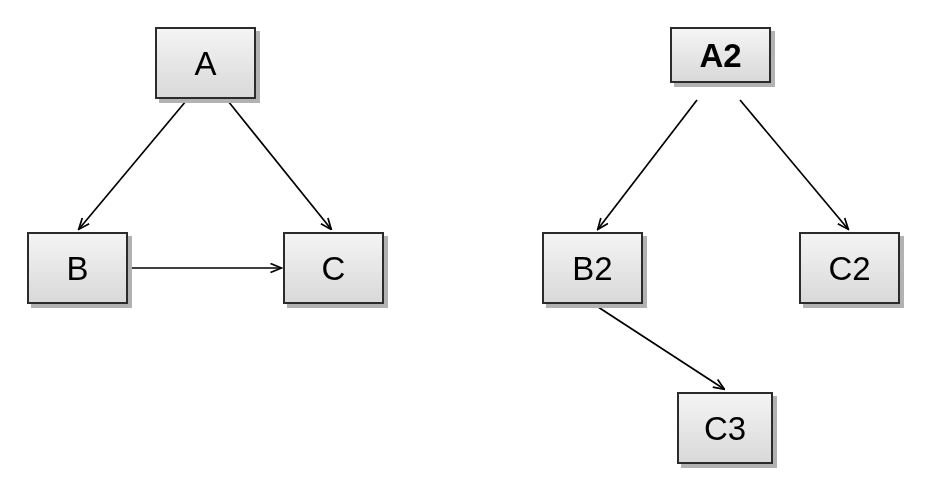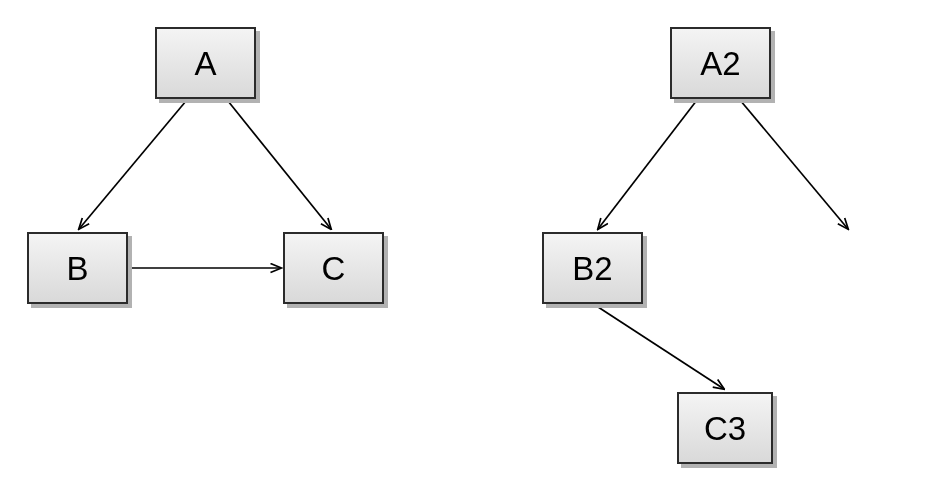--- a/index.html
+++ b/index.html
@@ -55,22 +55,25 @@
     </svg>
     <div class="node" style="left: 155px; top: 27px; width: 101px; height: 72px; border: 2px solid rgb(43, 43, 43); background: linear-gradient(rgb(244, 244, 244), rgb(217, 217, 217)); box-shadow: rgb(178, 178, 178) 4px 4px 0px;">
       <span class="node-label" style="color: rgb(0, 0, 0);">A</span>
     </div>
     <div class="node" style="left: 27px; top: 232px; width: 101px; height: 72px; border: 2px solid rgb(43, 43, 43); background: linear-gradient(rgb(244, 244, 244), rgb(217, 217, 217)); box-shadow: rgb(178, 178, 178) 4px 4px 0px;">
       <span class="node-label" style="color: rgb(0, 0, 0);">B</span>
     </div>
     <div class="node" style="left: 283px; top: 232px; width: 101px; height: 72px; border: 2px solid rgb(43, 43, 43); background: linear-gradient(rgb(244, 244, 244), rgb(217, 217, 217)); box-shadow: rgb(178, 178, 178) 4px 4px 0px;">
       <span class="node-label" style="color: rgb(0, 0, 0);">C</span>
     </div>
-    <div class="node" style="left: 670px; top: 27px; width: 101px; height: 72px; border: 2px solid rgb(43, 43, 43); background: linear-gradient(rgb(244, 244, 244), rgb(217, 217, 217)); box-shadow: rgb(178, 178, 178) 4px 4px 0px;">
+    <div class="node" style="left: 670px; top: 27px; width: 101px; height: 56px; border: 2px solid rgb(43, 43, 43); background: linear-gradient(rgb(244, 244, 244), rgb(217, 217, 217)); box-shadow: rgb(178, 178, 178) 4px 4px 0px; font-weight: bold;">
       <span class="node-label" style="color: rgb(0, 0, 0);">A2</span>
     </div>
     <div class="node" style="left: 542px; top: 232px; width: 101px; height: 72px; border: 2px solid rgb(43, 43, 43); background: linear-gradient(rgb(244, 244, 244), rgb(217, 217, 217)); box-shadow: rgb(178, 178, 178) 4px 4px 0px;">
       <span class="node-label" style="color: rgb(0, 0, 0);">B2</span>
+    </div>
+    <div class="node" style="left: 799px; top: 232px; width: 101px; height: 72px; border: 2px solid rgb(43, 43, 43); background: linear-gradient(rgb(244, 244, 244), rgb(217, 217, 217)); box-shadow: rgb(178, 178, 178) 4px 4px 0px;">
+      <span class="node-label" style="color: rgb(0, 0, 0);">C2</span>
     </div>
     <div class="node" style="left: 677px; top: 392px; width: 96px; height: 72px; border: 2px solid rgb(43, 43, 43); background: linear-gradient(rgb(244, 244, 244), rgb(217, 217, 217)); box-shadow: rgb(178, 178, 178) 4px 4px 0px;">
       <span class="node-label" style="color: rgb(0, 0, 0);">C3</span>
     </div>
   </div>
 
 </body></html>

